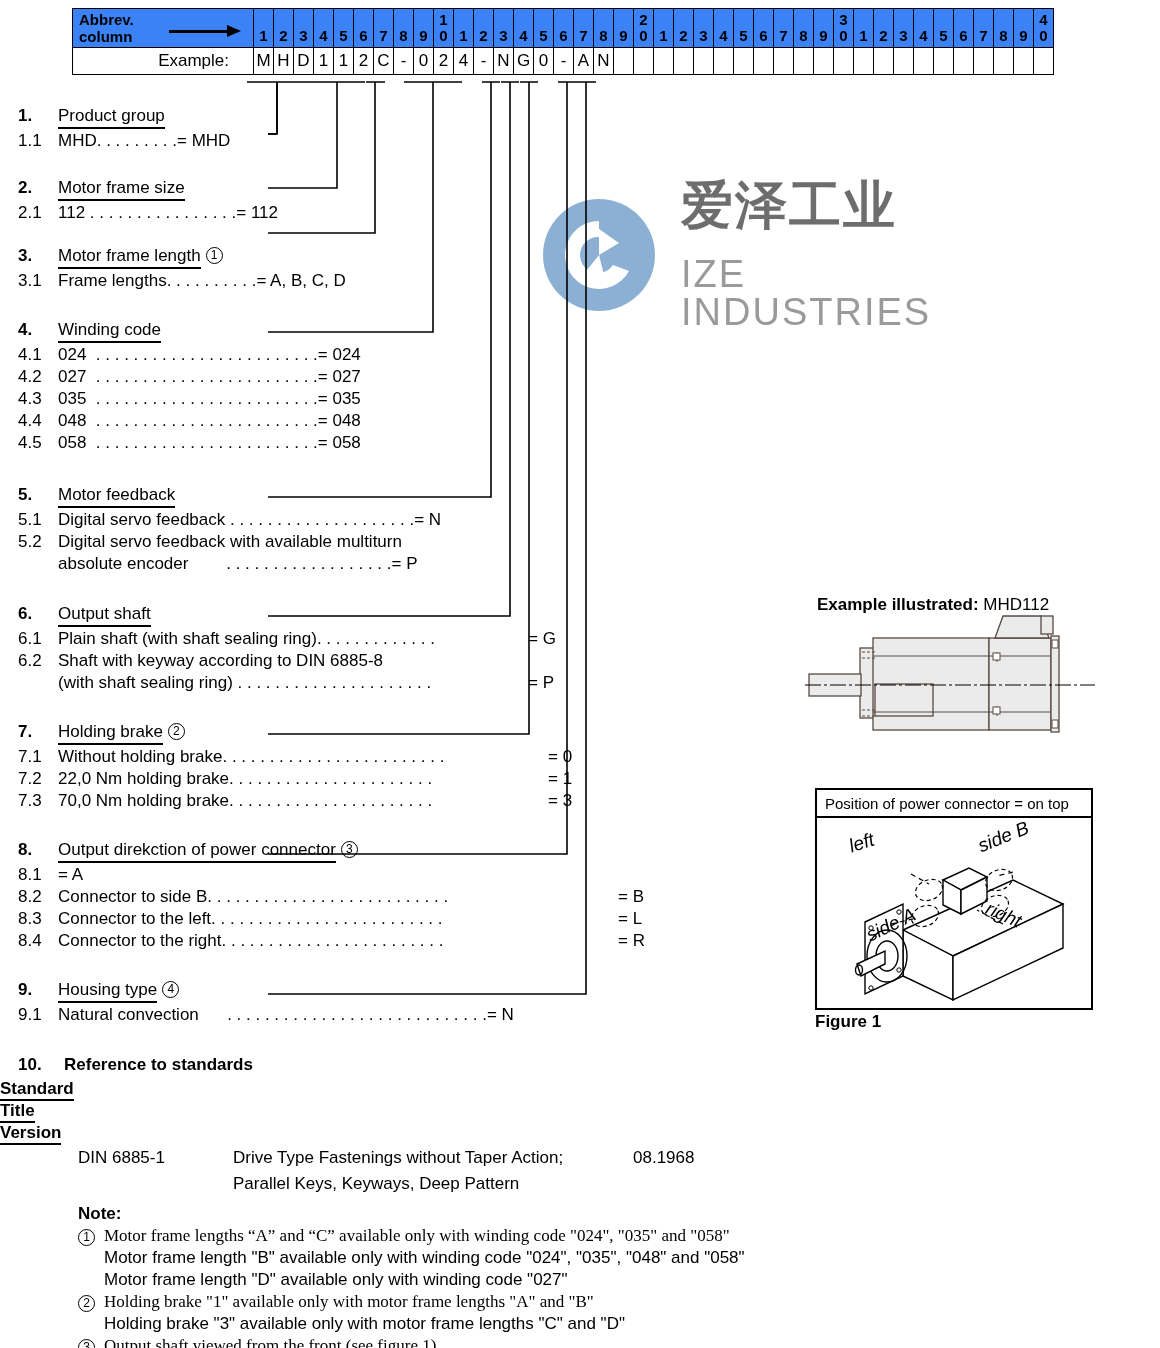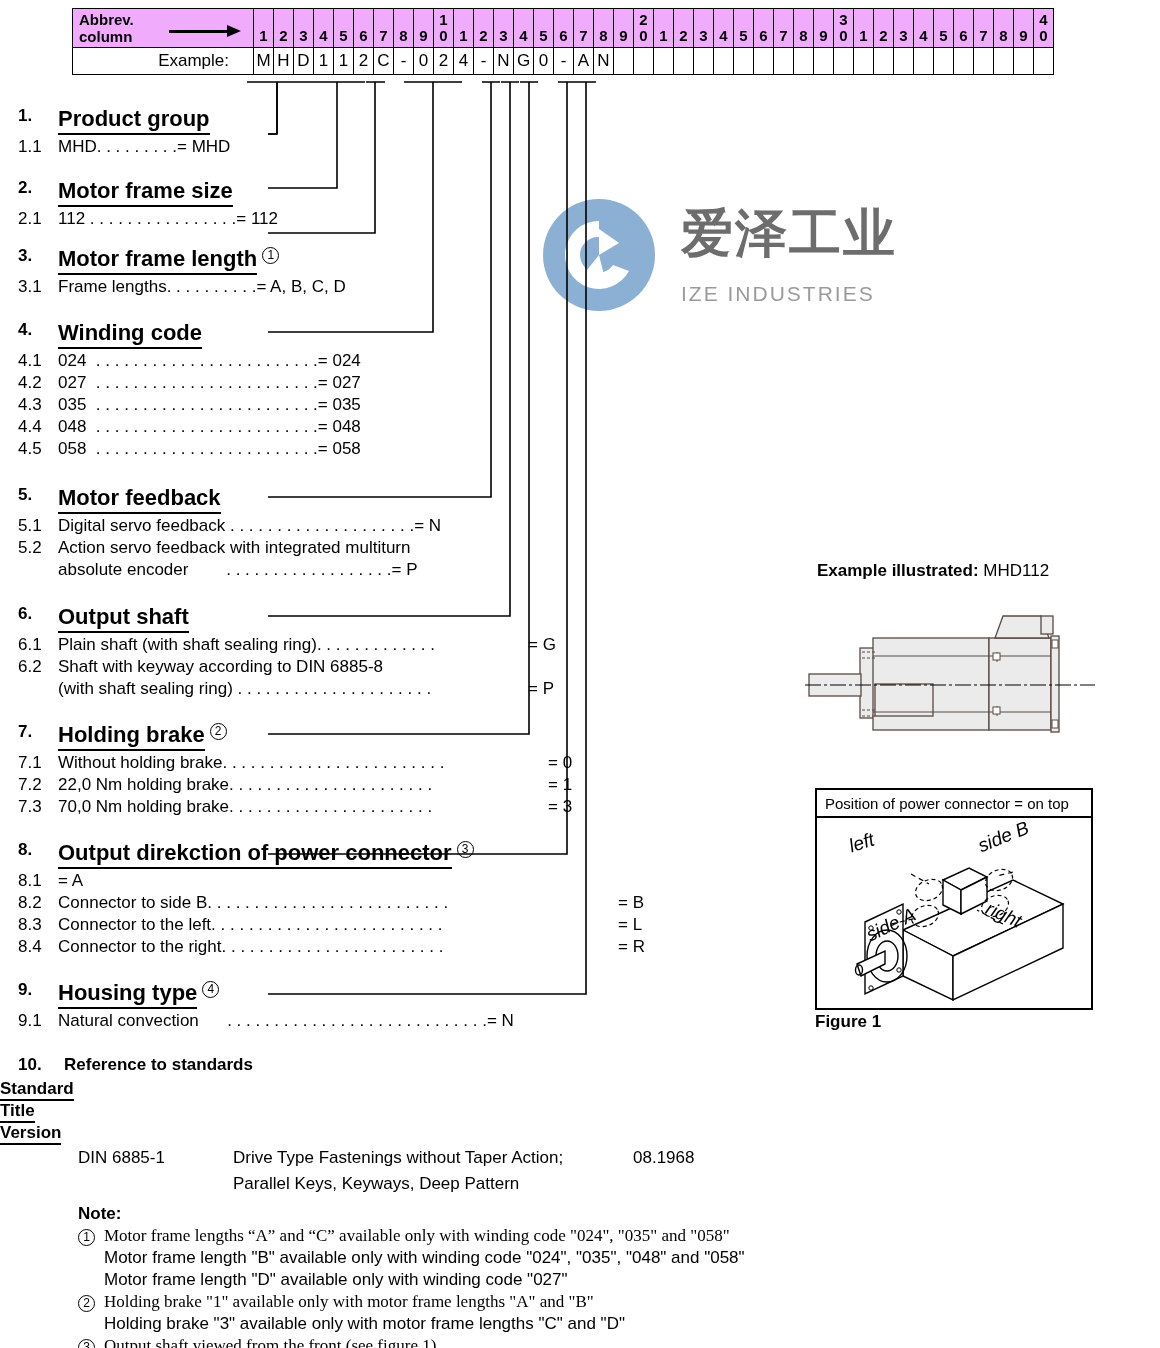--- a/index.html
+++ b/index.html
@@ -19,37 +19,37 @@
     display:flex;align-items:center;gap:26px;
     pointer-events:none;z-index:0;
   }
   .wm-circle{
     width:112px;height:112px;border-radius:50%;
     background:#8cb0d4;position:relative;flex:0 0 auto;
   }
   .wm-circle svg{position:absolute;left:0;top:0;}
   .wm-text{display:flex;flex-direction:column;line-height:1;}
   .wm-cn{font-size:52px;font-weight:bold;color:#6d6d6d;letter-spacing:2px;}
-  .wm-en{font-size:21px;color:#9a9a9a;letter-spacing:2px;margin-top:24px;}
+  .wm-en{font-size:38px;color:#9a9a9a;letter-spacing:2px;margin-top:24px;}
 
   
   .abbrev-table{
     position:absolute;left:72px;top:8px;z-index:2;
     border-collapse:collapse;
     background:#fff;
   }
   .abbrev-table td{
     border:1px solid #000;
     font-size:15px;
     text-align:center;
     vertical-align:middle;
     padding:0;
     height:22px;
   }
-  .abbrev-table tr.hdr td{background:#f0abfc;height:38px;font-weight:bold;}
+  .abbrev-table tr.hdr td{background:#3b82f6;height:38px;font-weight:bold;}
   .abbrev-table tr.ex td{background:#ffffff;height:26px;}
   td.numcell{width:19px;font-weight:normal;font-size:15px;line-height:1;}
   td.numcell .tens{display:block;font-size:15px;line-height:16px;}
   td.numcell .ones{display:block;font-size:15px;line-height:16px;}
   td.numcell .onlyones{display:block;font-size:15px;line-height:16px;padding-top:16px;}
   td.labelcell{
     width:168px;text-align:left;padding:0 6px;position:relative;
   }
   .lbl-wrap{display:flex;align-items:center;justify-content:space-between;height:36px;}
   .lbl-txt{font-weight:bold;font-size:15px;line-height:17px;text-align:left;}
@@ -64,35 +64,35 @@
   td.excell{width:19px;font-size:17px;}
 
   
   .leaders{position:absolute;left:0;top:0;width:1160px;height:1348px;z-index:3;pointer-events:none;}
 
   
   .content{position:absolute;left:0;top:0;width:1160px;z-index:4;}
   .sec{position:absolute;}
   .sec-head{display:flex;align-items:flex-start;}
   .sec-num{width:58px;flex:0 0 auto;font-size:17px;font-weight:bold;padding-left:18px;box-sizing:border-box;}
-  .sec-title{font-size:22px;font-weight:bold;border-bottom:2px solid #000;display:inline-block;padding-bottom:1px;}
+  .sec-title{font-size:17px;font-weight:normal;border-bottom:2px solid #000;display:inline-block;padding-bottom:1px;}
   .sec-title-wrap{display:flex;align-items:flex-start;gap:5px;}
   .circnum{
     display:inline-block;width:17px;height:17px;line-height:15px;
     border:1.4px solid #000;border-radius:50%;text-align:center;
     font-size:12px;font-weight:normal;margin-top:1px;box-sizing:border-box;
   }
   .row{display:flex;align-items:baseline;font-size:17px;margin-top:2px;}
   .row .rnum{width:58px;flex:0 0 auto;padding-left:18px;box-sizing:border-box;}
   .row .rtxt{position:relative;white-space:pre;}
   .row .rval{white-space:pre;}
 
   
   .ex-illus-title{
-    position:absolute;left:817px;top:561px;font-size:17px;font-weight:bold;z-index:4;
+    position:absolute;left:817px;top:595px;font-size:17px;font-weight:bold;z-index:4;
   }
   .ex-illus-title .plain{font-weight:normal;}
   .motor-side{position:absolute;left:805px;top:600px;z-index:4;}
   .fig-box{
     position:absolute;left:815px;top:788px;width:278px;height:222px;
     border:2px solid #000;background:#fff;z-index:4;box-sizing:border-box;
   }
   .fig-cap{
     height:28px;border-bottom:2px solid #000;display:flex;align-items:center;
     padding-left:8px;font-size:15px;box-sizing:border-box;
@@ -435,21 +435,21 @@
           <span class="sec-title">Motor feedback</span>
         </div>
       </div>
       <div class="row">
           <div class="rnum">5.1</div>
           <div class="rtxt">Digital servo feedback . . . . . . . . . . . . . . . . . . . .</div>
           <div class="rval">= N</div>
         </div>
       <div class="row">
           <div class="rnum">5.2</div>
-          <div class="rtxt">Action servo feedback with integrated multiturn</div>
+          <div class="rtxt">Digital servo feedback with available multiturn</div>
           <div class="rval"></div>
         </div>
       <div class="row">
           <div class="rnum"></div>
           <div class="rtxt">absolute encoder        . . . . . . . . . . . . . . . . . .</div>
           <div class="rval">= P</div>
         </div>
     </div>
 
     <div class="sec" style="left:0px;top:604px;">

